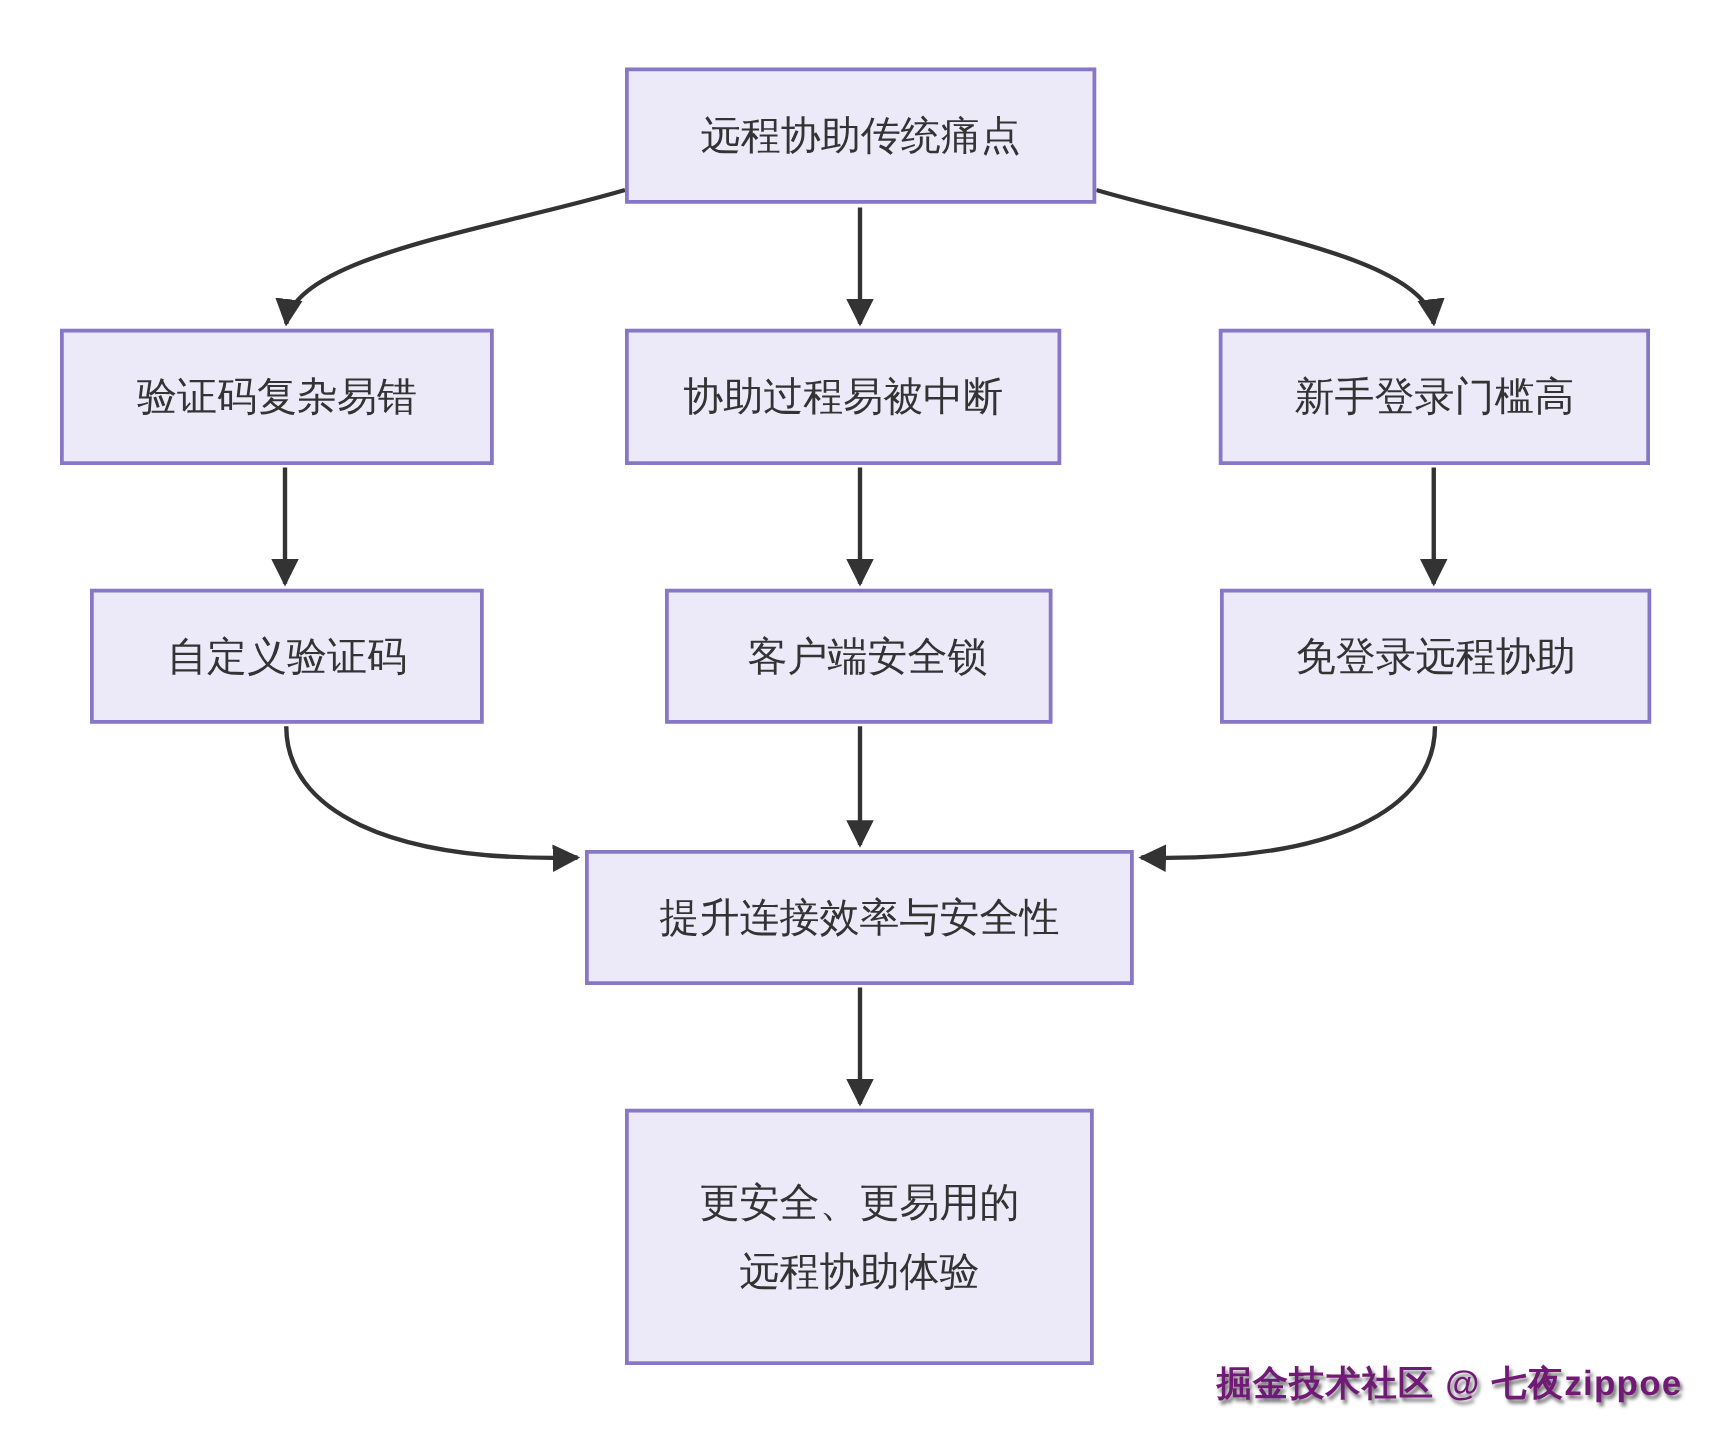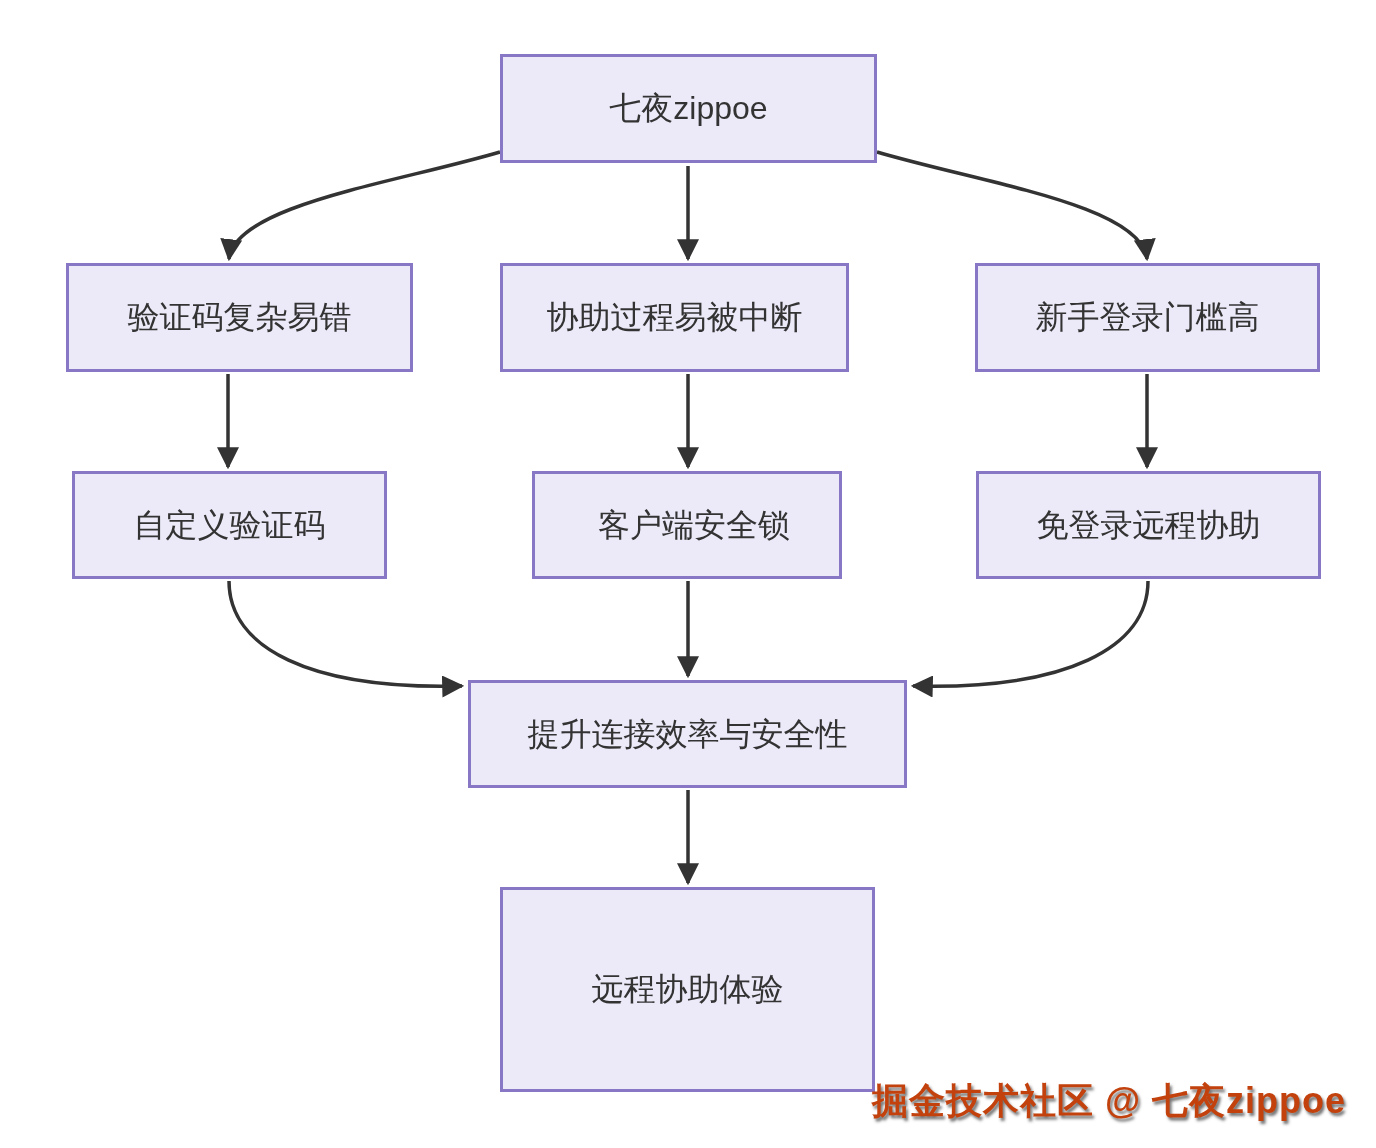--- a/index.html
+++ b/index.html
@@ -47,24 +47,24 @@
     white-space: nowrap;
   }
   .node .line {
     display: block;
     white-space: nowrap;
   }
   .watermark {
     position: absolute;
     right: 30px;
     bottom: 22px;
-    font-size: 36px;
+    font-size: 28px;
     font-weight: 700;
     letter-spacing: 1px;
-    color: #c2410c;
+    color: #701a75;
     text-shadow: 2px 3px 3px rgba(90, 90, 90, 0.85);
     white-space: nowrap;
   }
 </style>
 </head>
 <body>
 
 <div class="canvas">
 
   <svg class="edge-layer" viewBox="0 0 1376 1148" xmlns="http://www.w3.org/2000/svg">
@@ -79,24 +79,24 @@
     <path class="edge" d="M 228 374 L 228 467"></path>
     <path class="edge" d="M 688 374 L 688 467"></path>
     <path class="edge" d="M 1147 374 L 1147 467"></path>
     <path class="edge" d="M 229 581 C 229 648, 310 690, 462 686"></path>
     <path class="edge" d="M 688 581 L 688 676"></path>
     <path class="edge" d="M 1148 581 C 1148 648, 1066 690, 913 686"></path>
     <path class="edge" d="M 688 790 L 688 883"></path>
   </svg>
 
   <div class="node" style="left:500px; top:54px; width:377px; height:109px;">
-    <span class="label">七夜zippoe</span>
+    <span class="label">远程协助传统痛点</span>
   </div>
 
-  <div class="node" style="left:66px; top:263px; width:347px; height:109px;">
+  <div class="node" style="left:48px; top:263px; width:347px; height:109px;">
     <span class="label">验证码复杂易错</span>
   </div>
 
   <div class="node" style="left:500px; top:263px; width:349px; height:109px;">
     <span class="label">协助过程易被中断</span>
   </div>
 
   <div class="node" style="left:975px; top:263px; width:345px; height:109px;">
     <span class="label">新手登录门槛高</span>
   </div>
@@ -112,19 +112,20 @@
   <div class="node" style="left:976px; top:471px; width:345px; height:108px;">
     <span class="label">免登录远程协助</span>
   </div>
 
   <div class="node" style="left:468px; top:680px; width:439px; height:108px;">
     <span class="label">提升连接效率与安全性</span>
   </div>
 
   <div class="node" style="left:500px; top:887px; width:375px; height:205px;">
     <span class="label">
+      <span class="line">更安全、更易用的</span>
       <span class="line">远程协助体验</span>
     </span>
   </div>
 
   <div class="watermark">掘金技术社区 @ 七夜zippoe</div>
 
 </div>
 
 </body></html>

